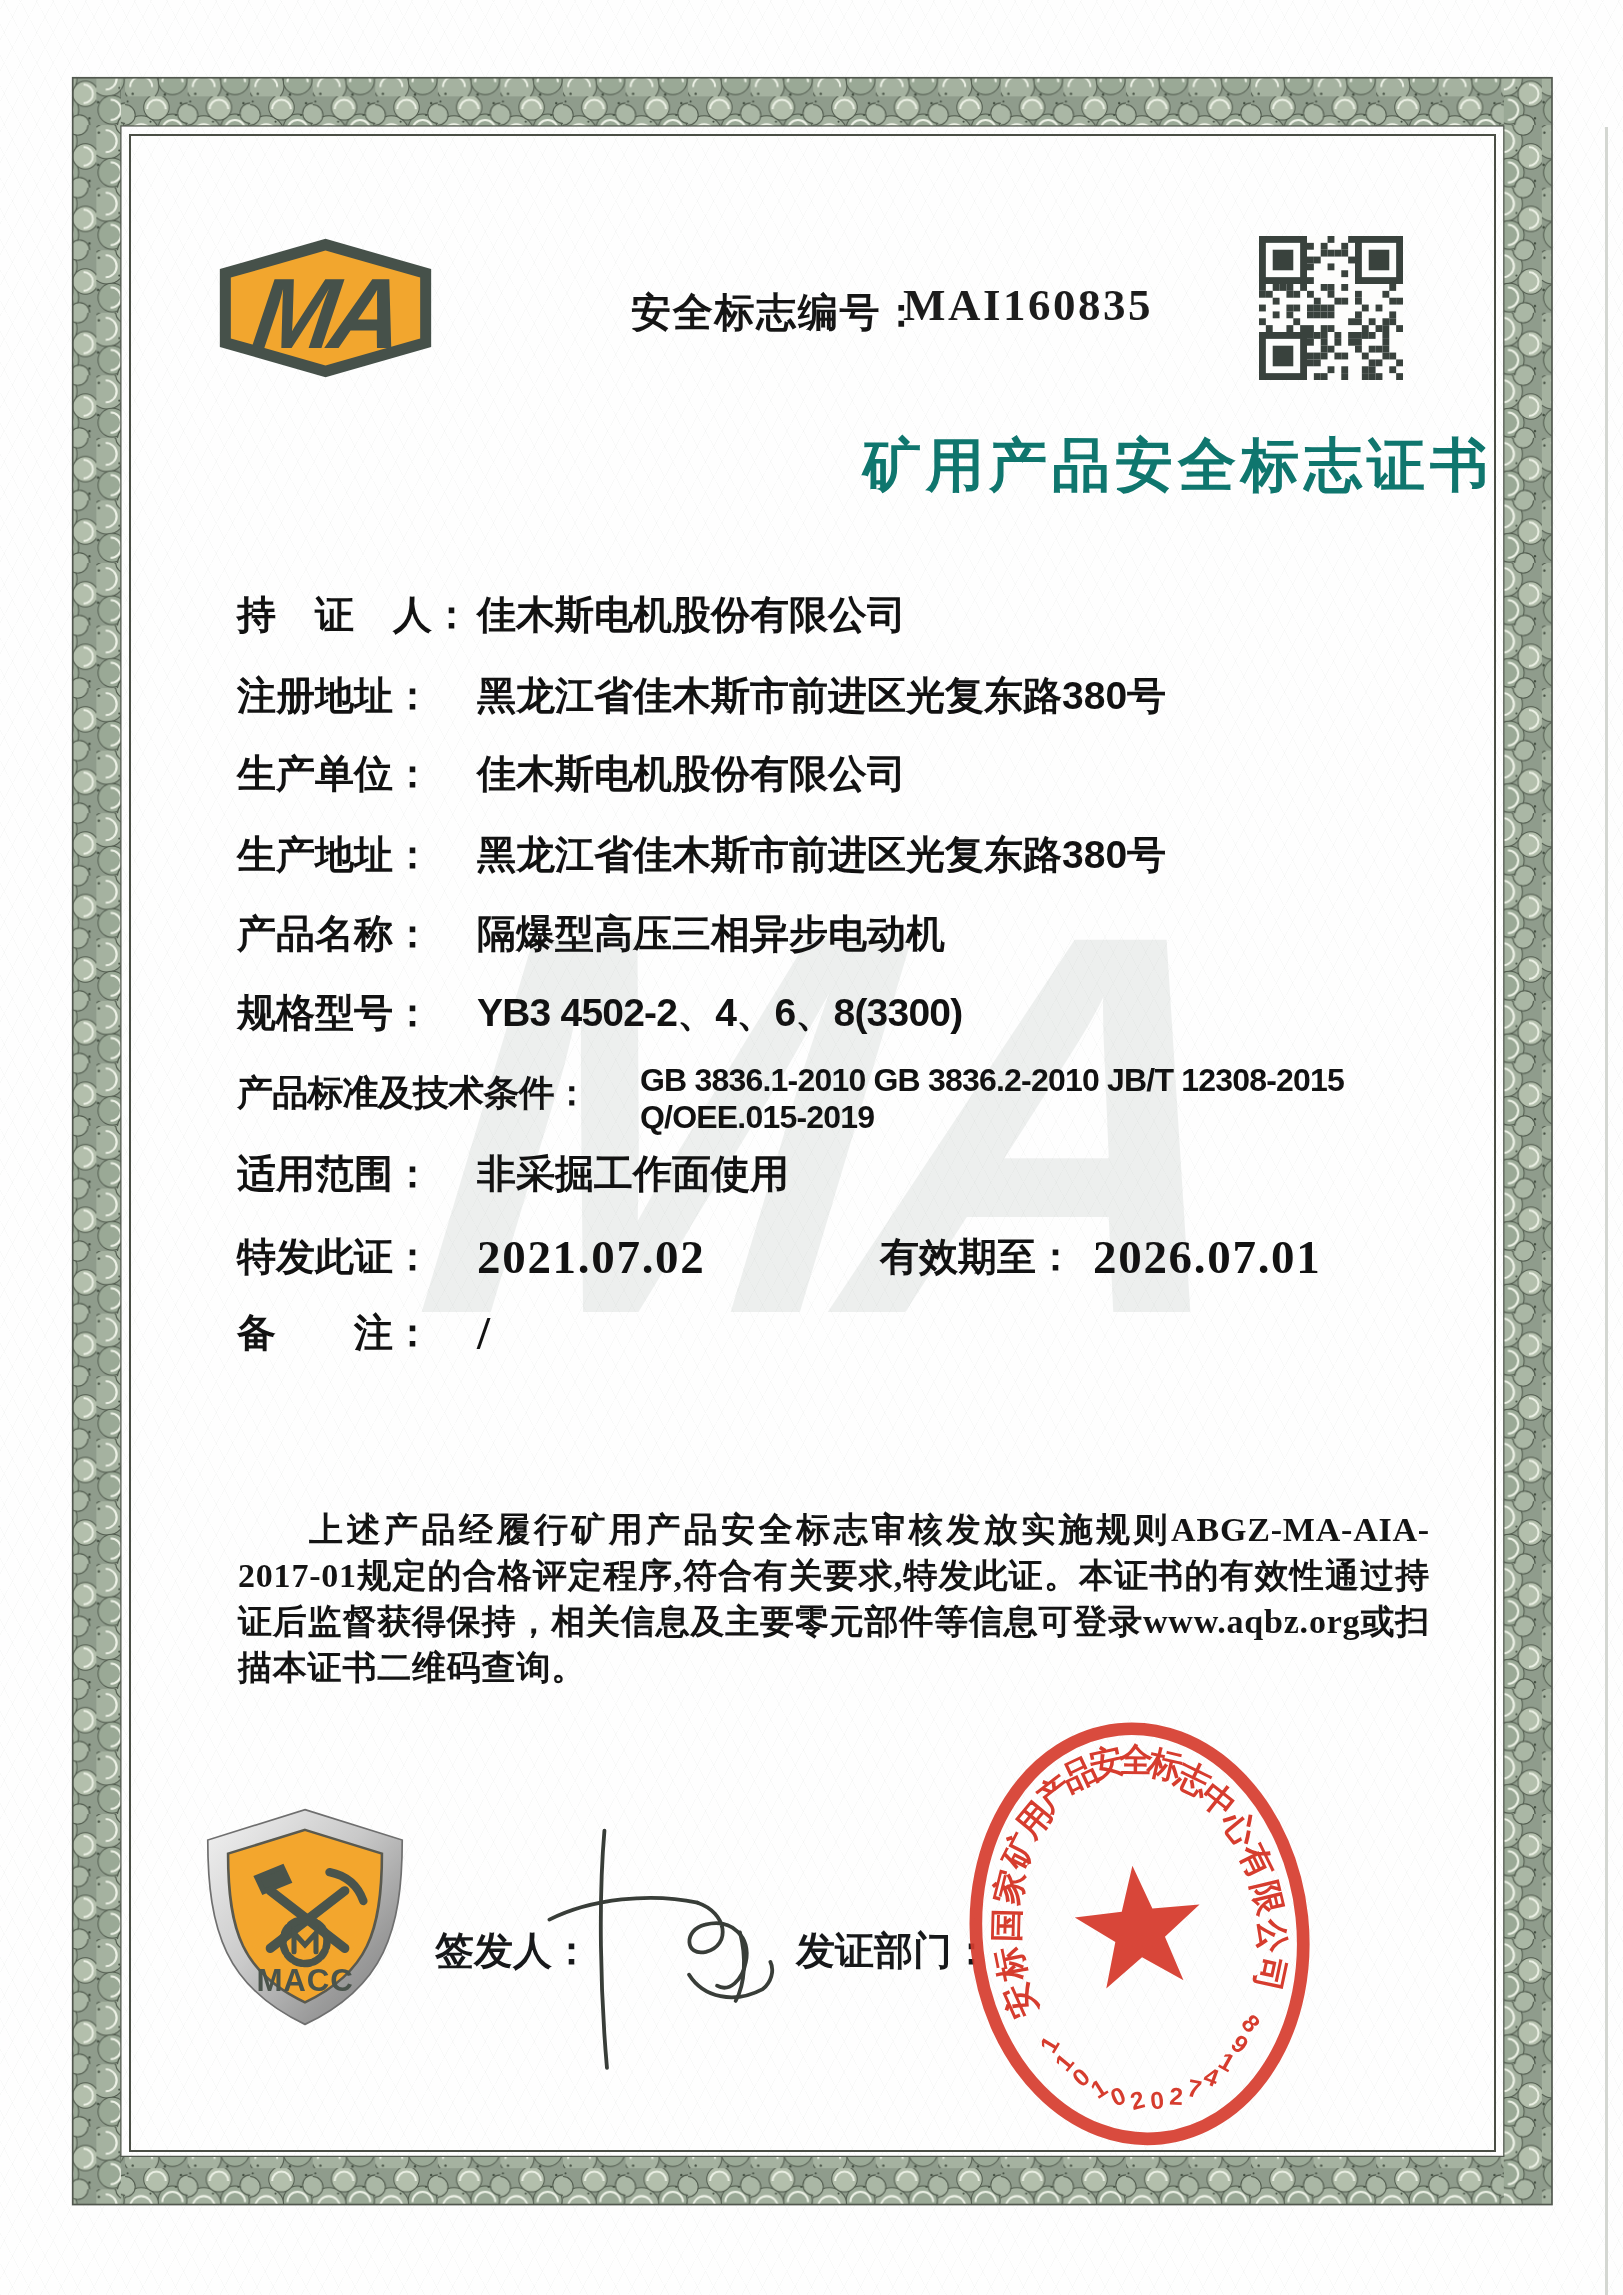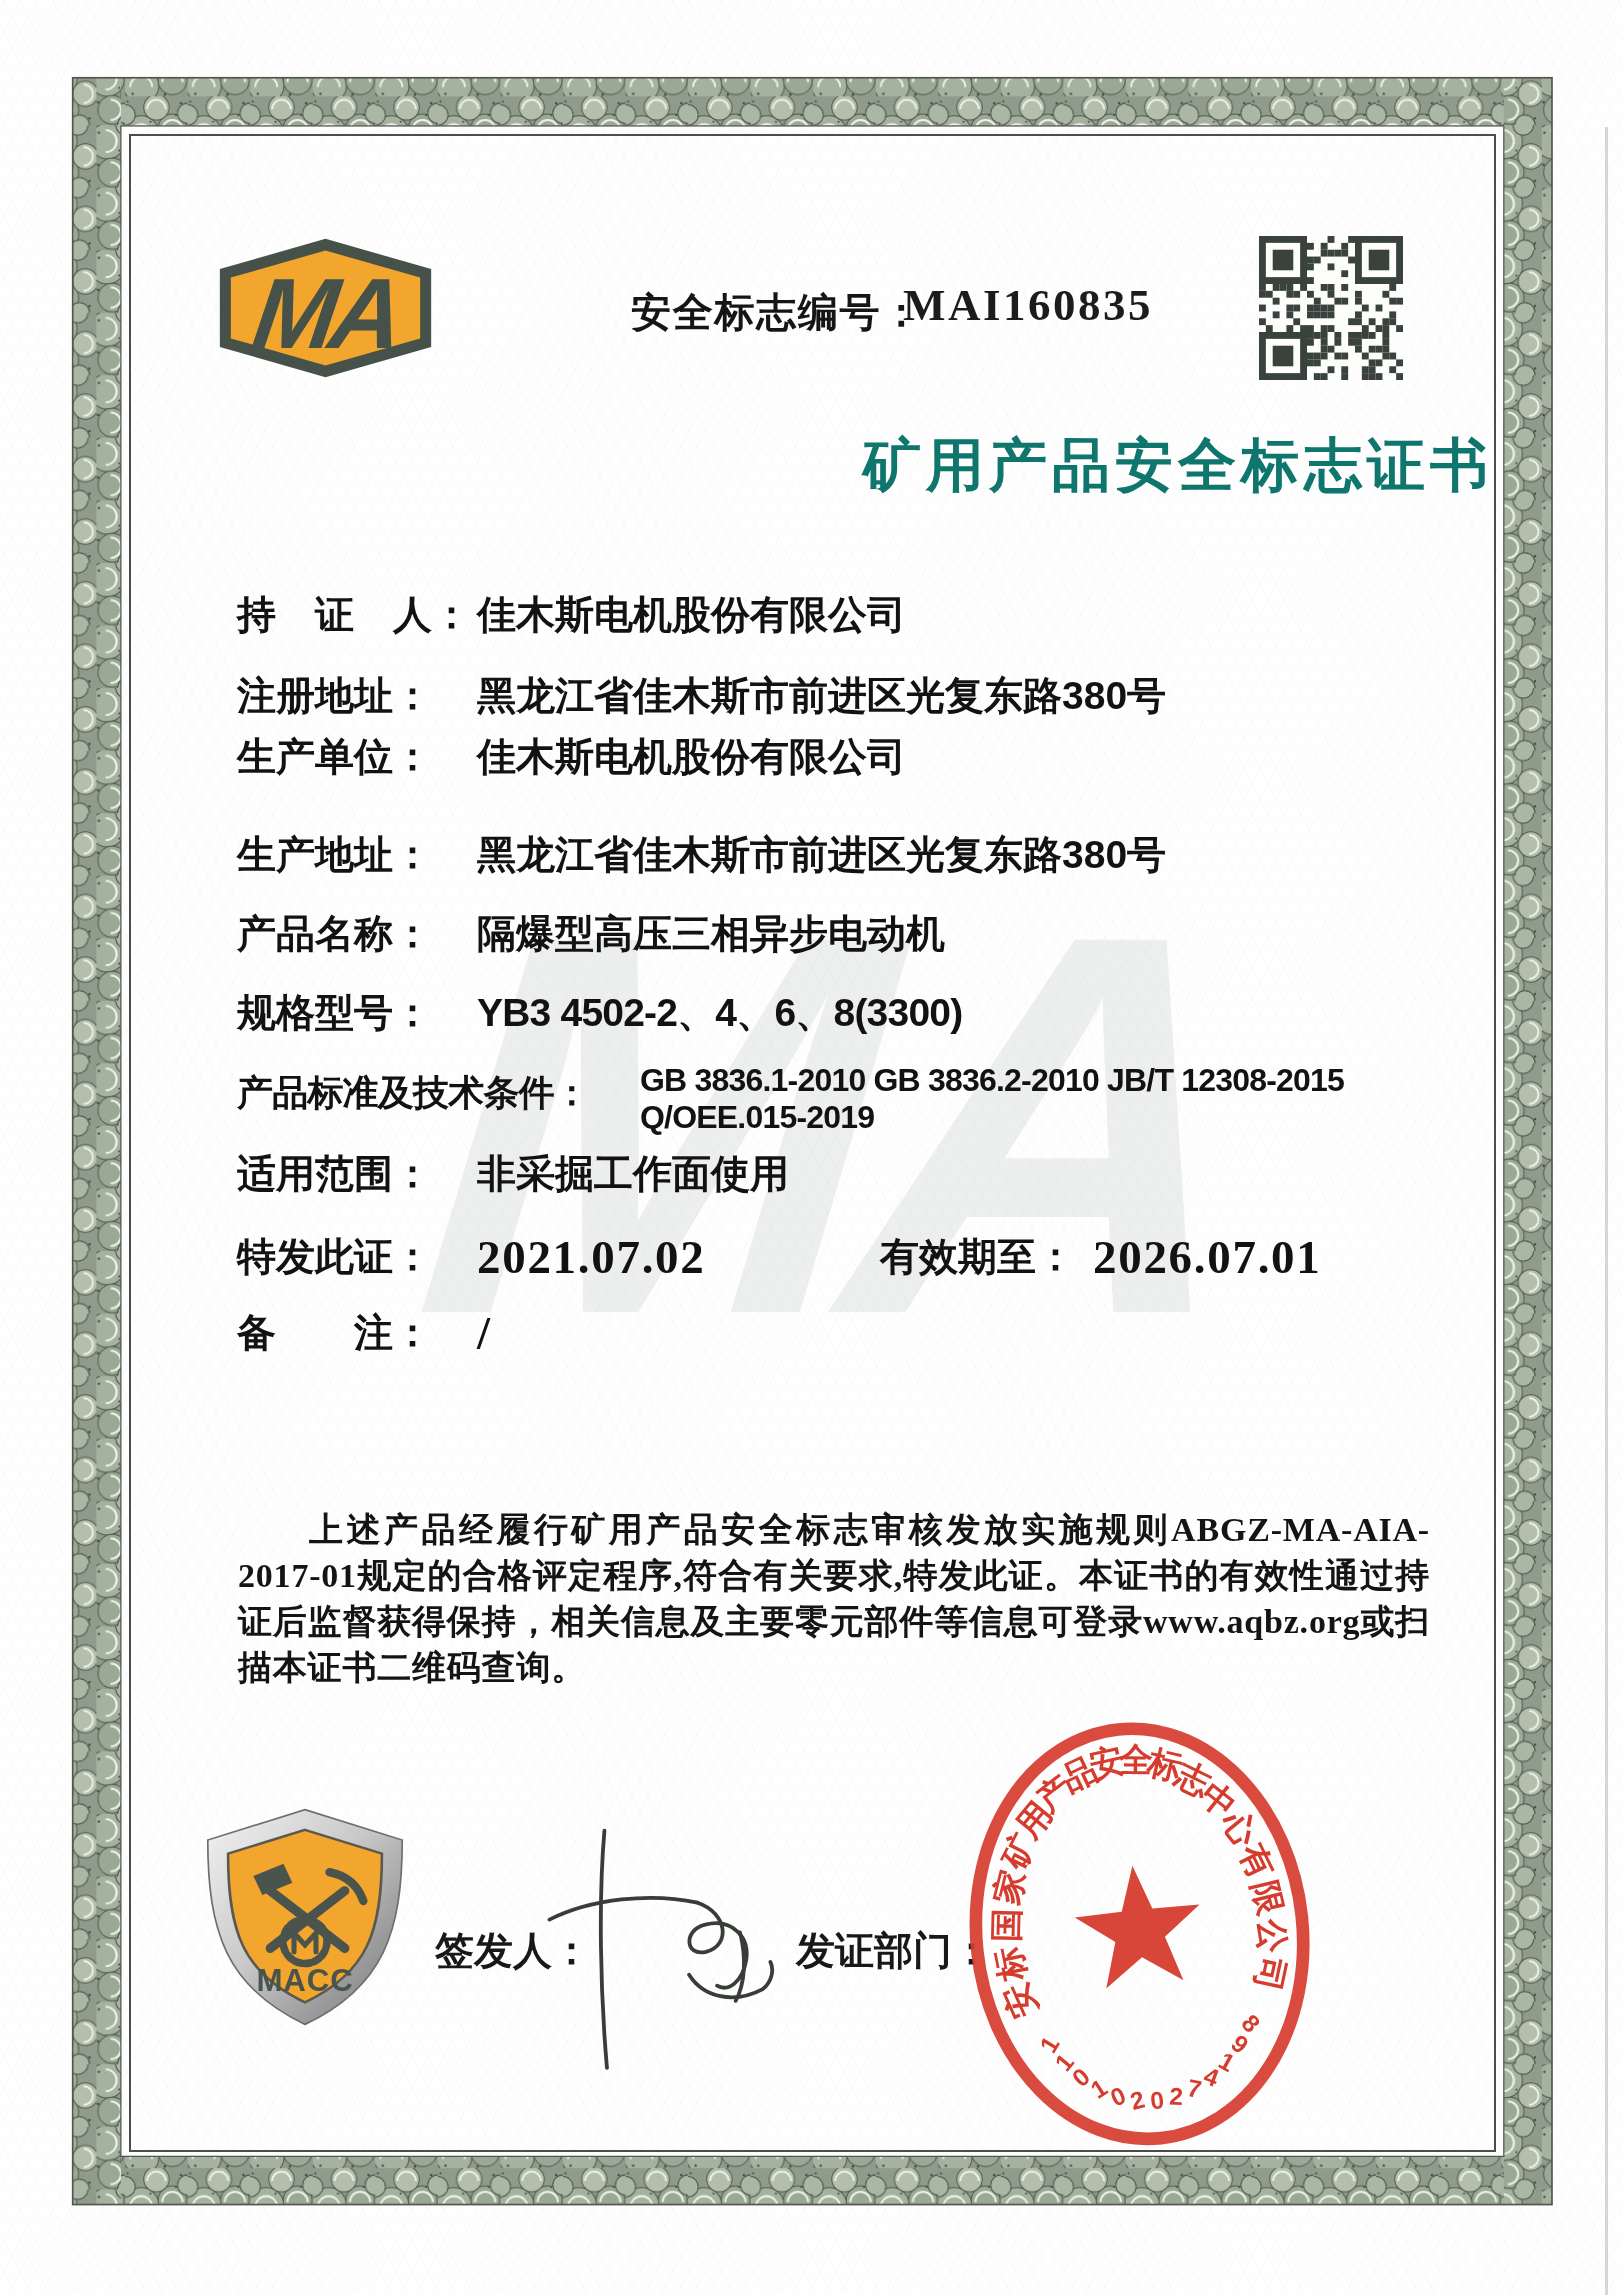--- a/index.html
+++ b/index.html
@@ -263,21 +263,21 @@
   <div class="abs cert-title">矿用产品安全标志证书</div>
 
   <div class="abs frow" style="top:588px">
     <span class="flabel">持　证　人：</span>
     <span class="fvalue">佳木斯电机股份有限公司</span>
   </div>
   <div class="abs frow" style="top:669px">
     <span class="flabel">注册地址：</span>
     <span class="fvalue">黑龙江省佳木斯市前进区光复东路380号</span>
   </div>
-  <div class="abs frow" style="top:730px">
+  <div class="abs frow" style="top:747px">
     <span class="flabel">生产单位：</span>
     <span class="fvalue">佳木斯电机股份有限公司</span>
   </div>
   <div class="abs frow" style="top:828px">
     <span class="flabel">生产地址：</span>
     <span class="fvalue">黑龙江省佳木斯市前进区光复东路380号</span>
   </div>
   <div class="abs frow" style="top:907px">
     <span class="flabel">产品名称：</span>
     <span class="fvalue">隔爆型高压三相异步电动机</span>

